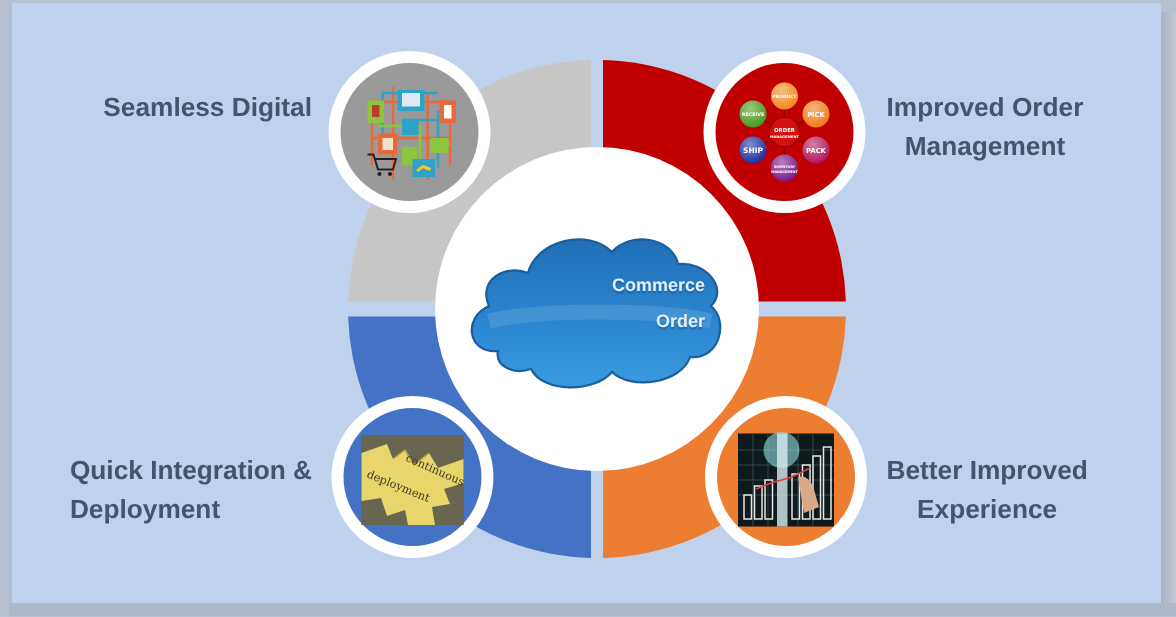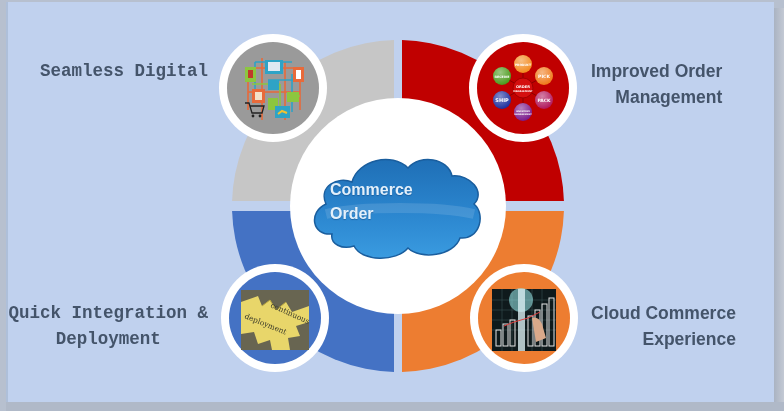--- a/index.html
+++ b/index.html
@@ -28,27 +28,27 @@
   }
   svg.ring { position: absolute; left: 0; top: 0; }
   .label {
     position: absolute;
     color: #44546a;
     font-weight: bold;
     font-size: 17.5px;
     line-height: 26px;
     white-space: nowrap;
   }
-  .label.right { text-align: center; font-family: Liberation Mono, monospace; }
-  .label.left { text-align: right; }
+  .label.right { text-align: left; }
+  .label.left { text-align: center; }
   .label span { display: block; }
   .cloud-text {
     position: absolute; left: 330px; top: 178px; width: 140px;
-    text-align: left; color: #e3f0fb;
-    font-weight: bold; font-size: 16px; line-height: 24px;
+    text-align: right; color: #e3f0fb;
+    font-weight: bold; font-size: 12px; line-height: 24px;
     text-shadow: 0 1px 1px rgba(0,40,90,0.35);
   }
   .cloud-text span { display: block; }
   .node-text {
     font-family: "DejaVu Sans", sans-serif;
     font-weight: bold;
     fill: #ffffff;
   }
 </style>
 </head>
@@ -232,15 +232,15 @@
   <span>Improved Order</span>
   <span>Management</span>
 </div>
 
 <div class="label right" style="right:576px; top:300px;">
   <span>Quick Integration &amp;</span>
   <span>Deployment</span>
 </div>
 
 <div class="label left" style="left:591px; top:300px;">
-  <span>Cloud Commerce</span>
+  <span>Better Improved</span>
   <span>Experience</span>
 </div>
 
 </body></html>

